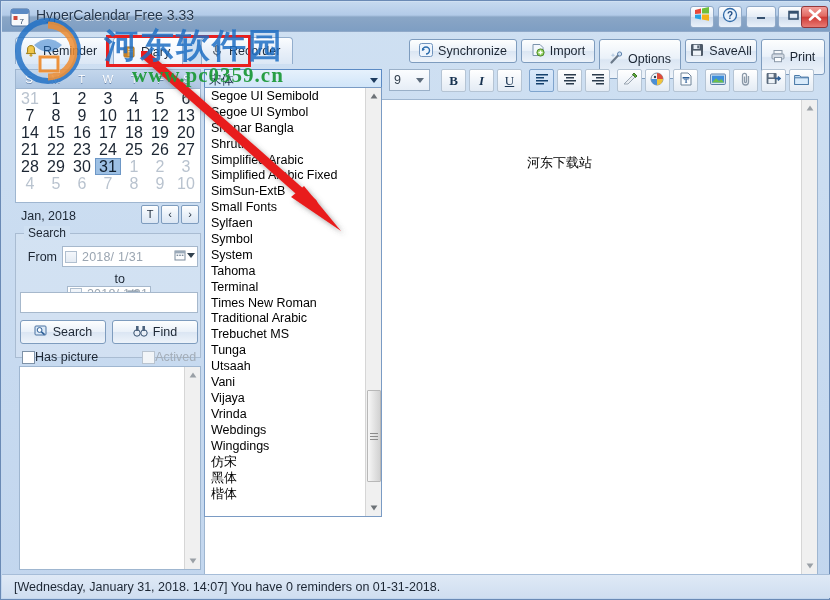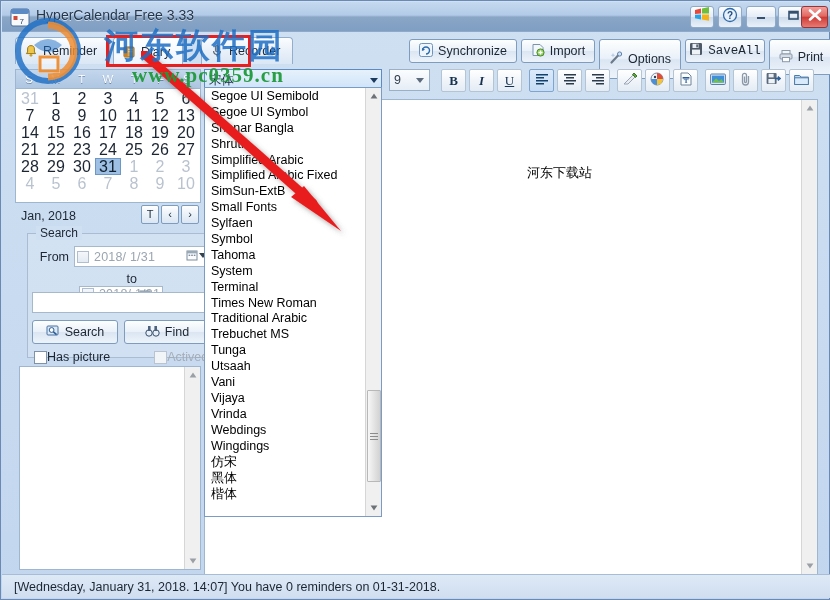--- a/index.html
+++ b/index.html
@@ -138,21 +138,21 @@
     width: 18px; height: 19px;
     border: 1px solid #7e9cbe;
     border-radius: 2px;
     background: linear-gradient(to bottom, #ffffff 0%, #eaf1f9 50%, #dbe6f3 100%);
     font-size: 11px; line-height: 17px; text-align: center;
     color: #1d2b3c; cursor: pointer;
   }
 
   
   .search-group {
-    position: absolute; left: 12px; top: 168px;
+    position: absolute; left: 0; top: 168px;
     width: 186px; height: 125px;
     border: 1px solid #a9bcd2;
     background: rgba(255,255,255,0.18);
   }
   .group-legend {
     position: absolute; left: 8px; top: -8px;
     background: #cfe0f2;
     padding: 0 4px;
     font-size: 12px; color: #1c2633;
   }
@@ -269,21 +269,21 @@
 
   
   .editor {
     position: absolute; left: 0; top: 34px;
     width: 614px; height: 476px;
     background: #ffffff;
     border: 1px solid #9fb6d0;
     overflow: hidden;
   }
   .editor-text {
-    position: absolute; left: 322px; top: 64px;
+    position: absolute; left: 322px; top: 54px;
     font-size: 13px; color: #000;
     font-family: "DejaVu Sans", sans-serif;
   }
 
   
   .vscroll {
     position: absolute; right: 0; top: 0;
     width: 16px; height: 100%;
     background: #f0f0f0;
     border-left: 1px solid #d6d6d6;
@@ -453,21 +453,21 @@
         <span>
           <svg width="14" height="14" viewBox="0 0 14 14">
             <path d="M2.5 11.5 L9.5 4" stroke="#6c7a8a" stroke-width="2.2" stroke-linecap="round"></path>
             <circle cx="10.6" cy="3" r="2.1" fill="#cfe0f2" stroke="#5f83ad"></circle>
             <path d="M4 2 l.7 1.6 l1.6 .7 l-1.6 .7 l-.7 1.6 l-.7-1.6 l-1.6-.7 l1.6-.7 z" fill="#b9cde3"></path>
           </svg>
         </span>
         <span>Options</span>
       </div>
 
-      <div class="pbtn" style="width:80px;height:24px;font-family:Liberation Mono, monospace;">
+      <div class="pbtn" style="width:72px;height:24px;">
         <span>
           <svg width="14" height="14" viewBox="0 0 14 14">
             <rect x="1" y="1" width="12" height="12" rx="1.2" fill="#4e5a68"></rect>
             <rect x="3.5" y="1.8" width="6" height="4.2" fill="#e8eef5"></rect>
             <rect x="7.3" y="2.4" width="1.6" height="3" fill="#4e5a68"></rect>
             <rect x="3" y="7.6" width="8" height="5" fill="#eef3f8"></rect>
           </svg>
         </span>
         <span>SaveAll</span>
       </div>
@@ -826,22 +826,22 @@
           <div class="fd-item">Segoe UI Semibold</div>
           <div class="fd-item">Segoe UI Symbol</div>
           <div class="fd-item">Shonar Bangla</div>
           <div class="fd-item">Shruti</div>
           <div class="fd-item">Simplified Arabic</div>
           <div class="fd-item">Simplified Arabic Fixed</div>
           <div class="fd-item">SimSun-ExtB</div>
           <div class="fd-item">Small Fonts</div>
           <div class="fd-item">Sylfaen</div>
           <div class="fd-item">Symbol</div>
+          <div class="fd-item">System</div>
           <div class="fd-item">Tahoma</div>
-          <div class="fd-item">System</div>
           <div class="fd-item">Terminal</div>
           <div class="fd-item">Times New Roman</div>
           <div class="fd-item">Traditional Arabic</div>
           <div class="fd-item">Trebuchet MS</div>
           <div class="fd-item">Tunga</div>
           <div class="fd-item">Utsaah</div>
           <div class="fd-item">Vani</div>
           <div class="fd-item">Vijaya</div>
           <div class="fd-item">Vrinda</div>
           <div class="fd-item">Webdings</div>

